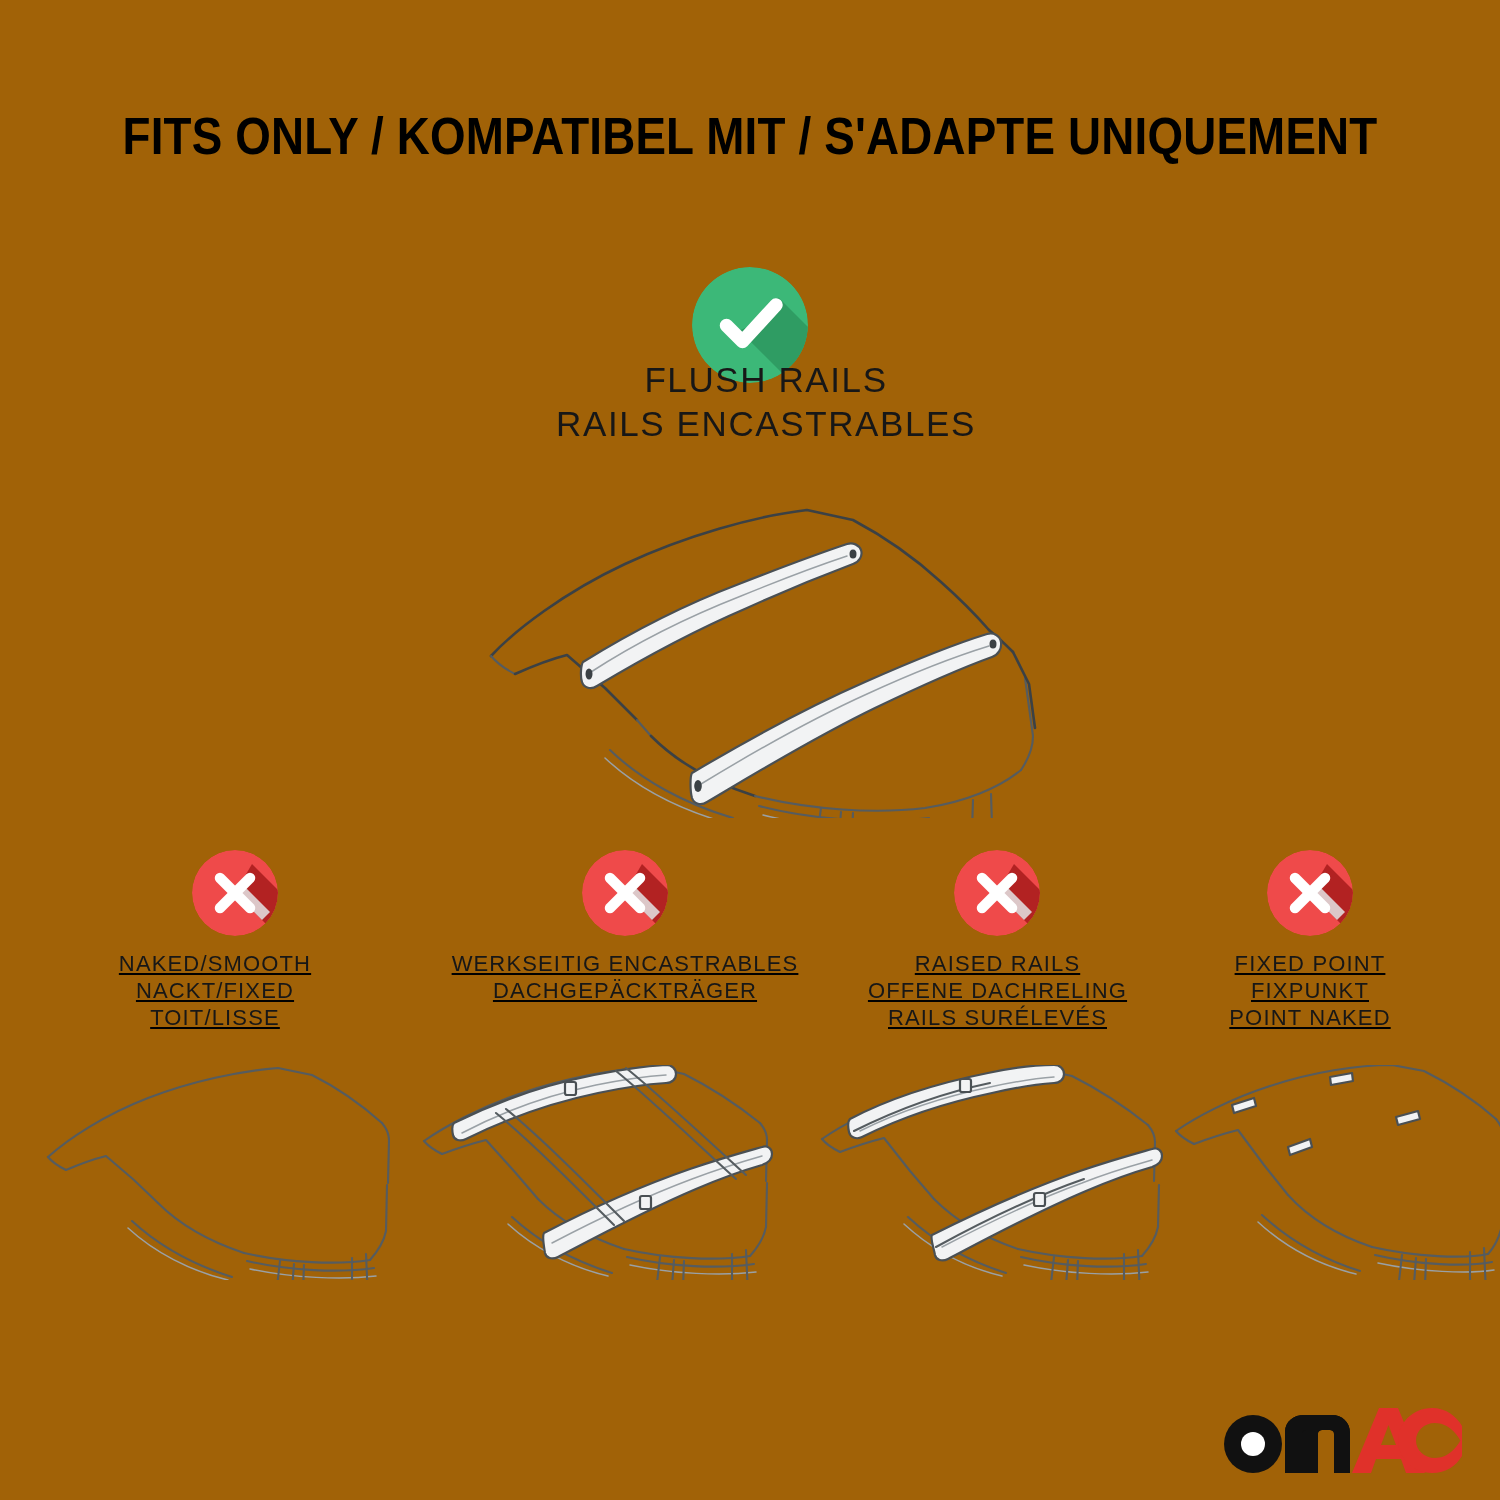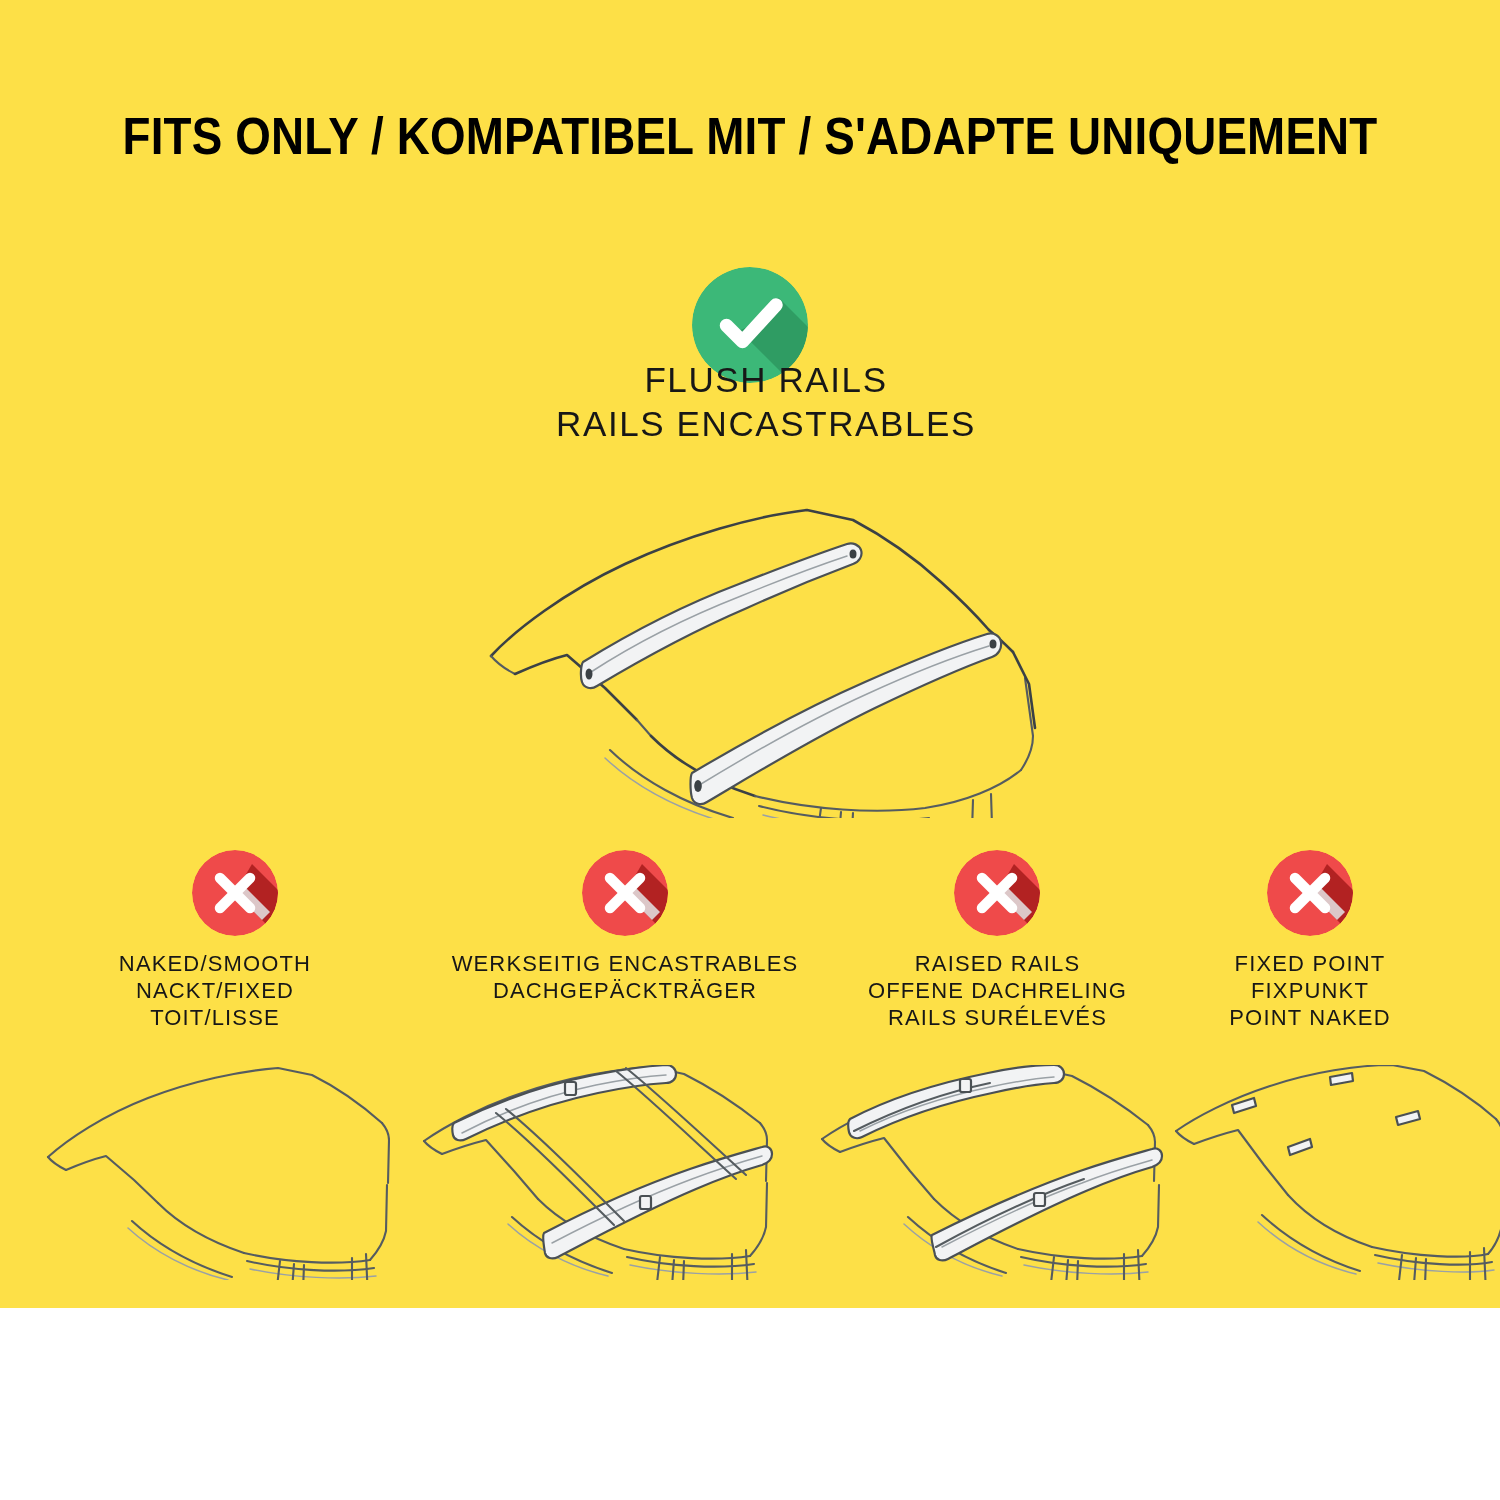--- a/index.html
+++ b/index.html
@@ -8,22 +8,22 @@
     padding: 0;
     background: #ffffff;
   }
   body {
     font-family: "Liberation Sans", sans-serif;
     -webkit-font-smoothing: antialiased;
   }
   #page {
     position: relative;
     width: 1500px;
-    height: 1308px;
-    background: #fde047;
+    height: 1500px;
+    background: #a16207;
     overflow: hidden;
   }
 
   
   .header-title {
     position: absolute;
     left: 0;
     top: 106px;
     width: 1500px;
     text-align: center;
@@ -87,20 +87,21 @@
     position: absolute;
     top: 10px;
     width: 86px;
     height: 86px;
   }
   .col-labels {
     position: absolute;
     top: 110px;
     width: 100%;
     text-align: center;
+    text-decoration: underline;
   }
   .col-line {
     font-size: 22px;
     line-height: 27px;
     letter-spacing: 1.15px;
     color: #171717;
     white-space: nowrap;
   }
   .col-illustration {
     position: absolute;

